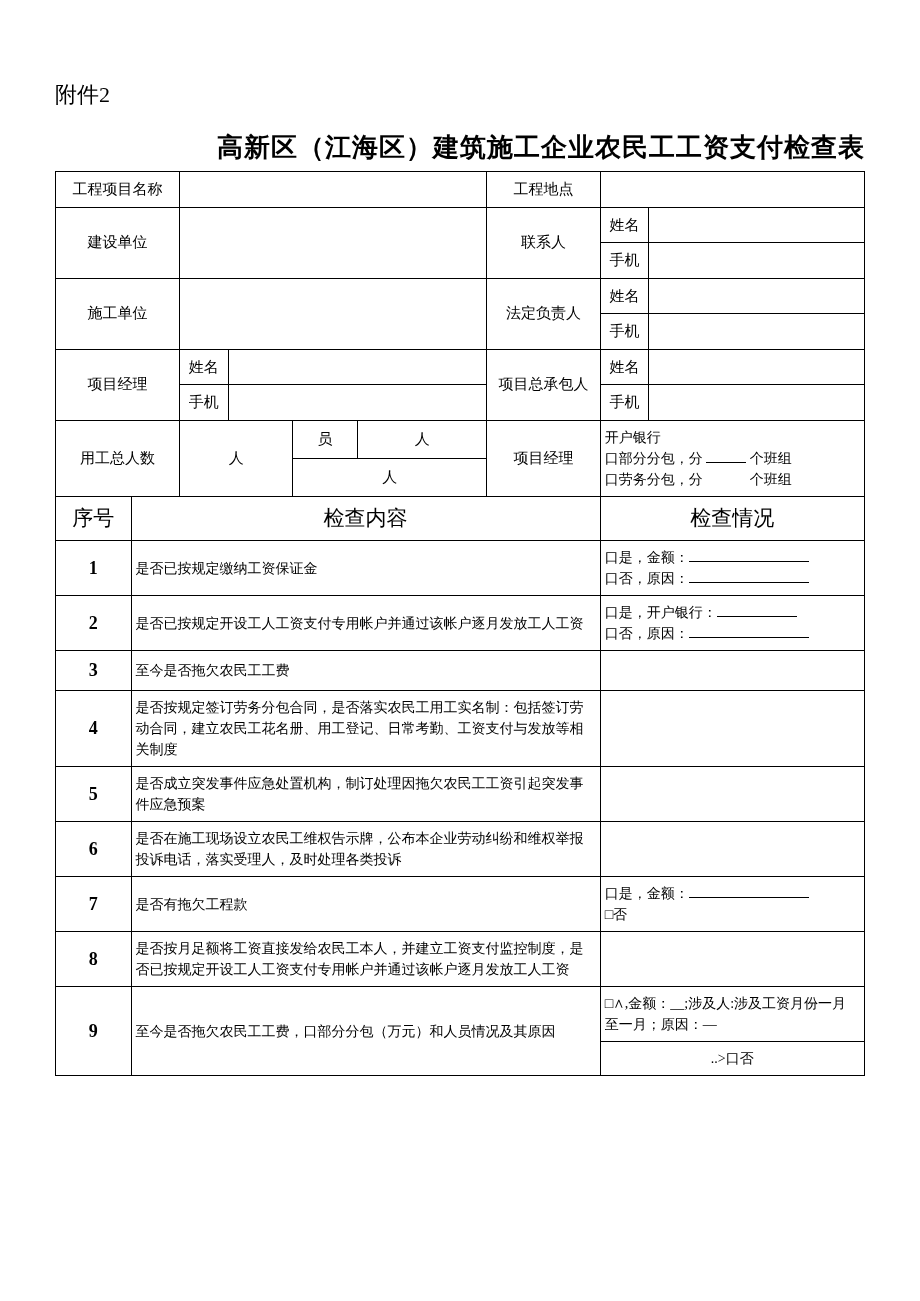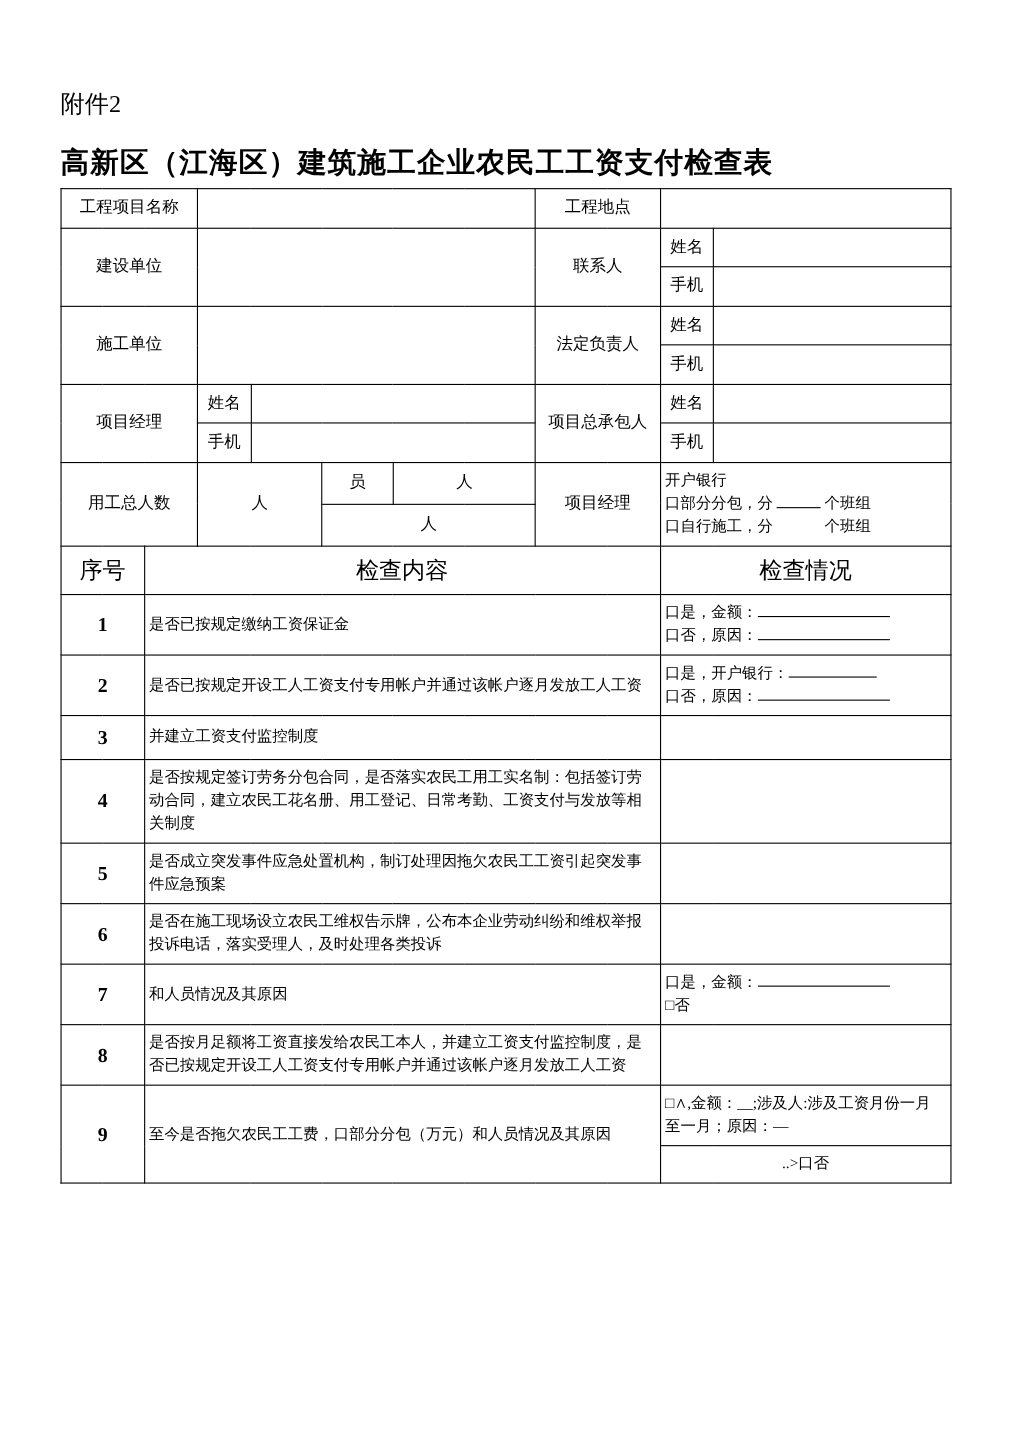--- a/index.html
+++ b/index.html
@@ -10,21 +10,21 @@
       padding: 80px 55px 40px 55px;
       color: #000;
     }
     .annex {
       font-size: 22px;
       margin-bottom: 20px;
     }
     .title {
       font-size: 26px;
       font-weight: bold;
-      text-align: left;
+      text-align: right;
       margin-bottom: 6px;
       letter-spacing: 1px;
     }
     table {
       border-collapse: collapse;
       width: 100%;
       table-layout: fixed;
       padding-left: 36px;
     }
     td {
@@ -115,21 +115,21 @@
 
   <tr>
     <td colspan="3" rowspan="2" class="center">用工总人数</td>
     <td colspan="2" rowspan="2" class="center">人</td>
     <td class="center">员</td>
     <td colspan="2" class="center">人</td>
     <td colspan="2" rowspan="2" class="center">项目经理</td>
     <td colspan="2" rowspan="2" class="small">
       <div><span>开户银行</span></div>
       <div><span>口部分分包，分</span> <span class="u w40"></span> <span>个班组</span></div>
-      <div><span>口自行施工，分</span> <span class="u w40" style="border-bottom:none"></span> <span>个班组</span></div>
+      <div><span>口劳务分包，分</span> <span class="u w40" style="border-bottom:none"></span> <span>个班组</span></div>
     </td>
   </tr>
   <tr>
     <td colspan="3" class="center">人</td>
   </tr>
 
   <tr>
     <td colspan="2" class="center hdr">序号</td>
     <td colspan="8" class="center hdr">检查内容</td>
     <td colspan="2" class="center hdr">检查情况</td>
@@ -148,21 +148,21 @@
     <td colspan="2" class="seq">2</td>
     <td colspan="8" class="small">是否已按规定开设工人工资支付专用帐户并通过该帐户逐月发放工人工资</td>
     <td colspan="2" class="small">
       <div><span>口是，开户银行：</span><span class="u w80"></span></div>
       <div><span>口否，原因：</span><span class="u w120"></span></div>
     </td>
   </tr>
 
   <tr>
     <td colspan="2" class="seq">3</td>
-    <td colspan="8" class="small">并建立工资支付监控制度</td>
+    <td colspan="8" class="small">至今是否拖欠农民工工费</td>
     <td colspan="2"></td>
   </tr>
 
   <tr>
     <td colspan="2" class="seq">4</td>
     <td colspan="8" class="small">是否按规定签订劳务分包合同，是否落实农民工用工实名制：包括签订劳动合同，建立农民工花名册、用工登记、日常考勤、工资支付与发放等相关制度</td>
     <td colspan="2"></td>
   </tr>
 
   <tr>
@@ -172,21 +172,21 @@
   </tr>
 
   <tr>
     <td colspan="2" class="seq">6</td>
     <td colspan="8" class="small">是否在施工现场设立农民工维权告示牌，公布本企业劳动纠纷和维权举报投诉电话，落实受理人，及时处理各类投诉</td>
     <td colspan="2"></td>
   </tr>
 
   <tr>
     <td colspan="2" class="seq">7</td>
-    <td colspan="8" class="small">和人员情况及其原因</td>
+    <td colspan="8" class="small">是否有拖欠工程款</td>
     <td colspan="2" class="small">
       <div><span>口是，金额：</span><span class="u w120"></span></div>
       <div><span>□否</span></div>
     </td>
   </tr>
 
   <tr>
     <td colspan="2" class="seq">8</td>
     <td colspan="8" class="small">是否按月足额将工资直接发给农民工本人，并建立工资支付监控制度，是否已按规定开设工人工资支付专用帐户并通过该帐户逐月发放工人工资</td>
     <td colspan="2"></td>

